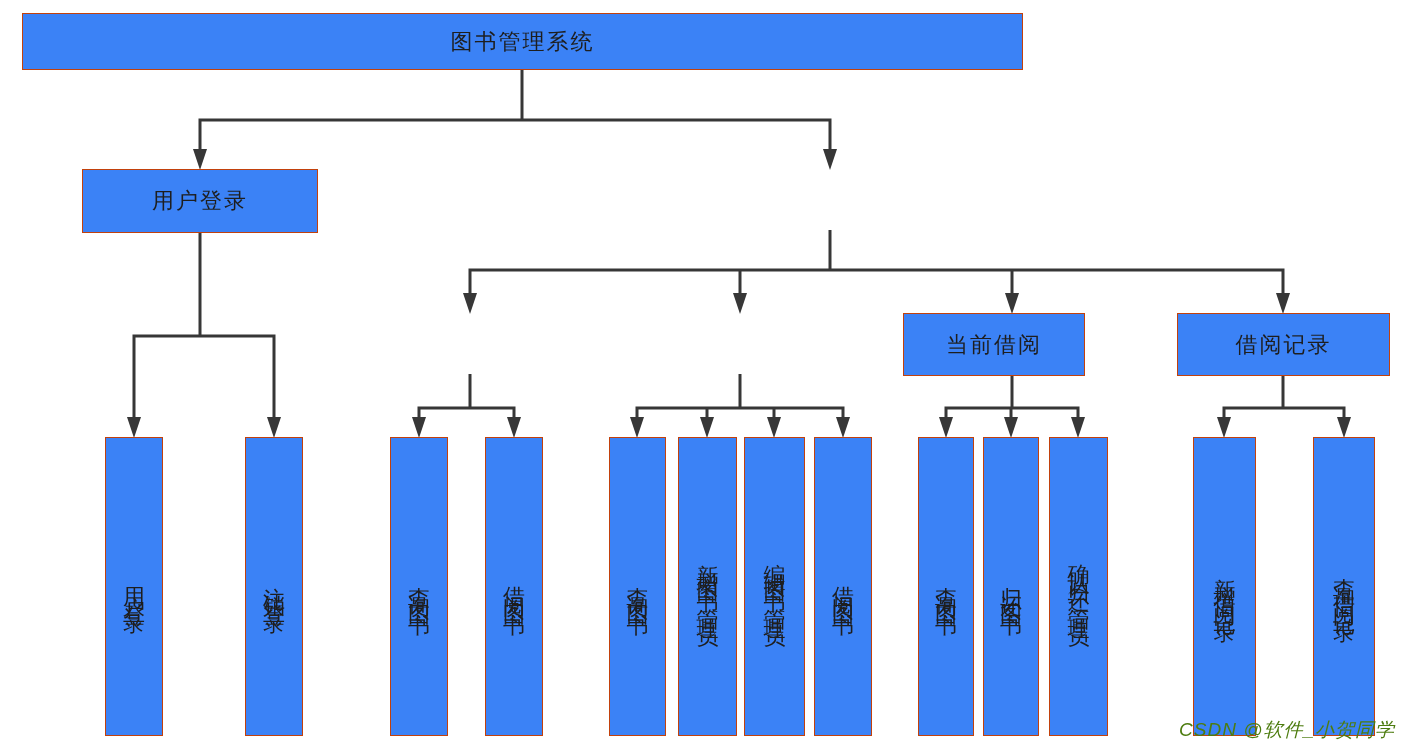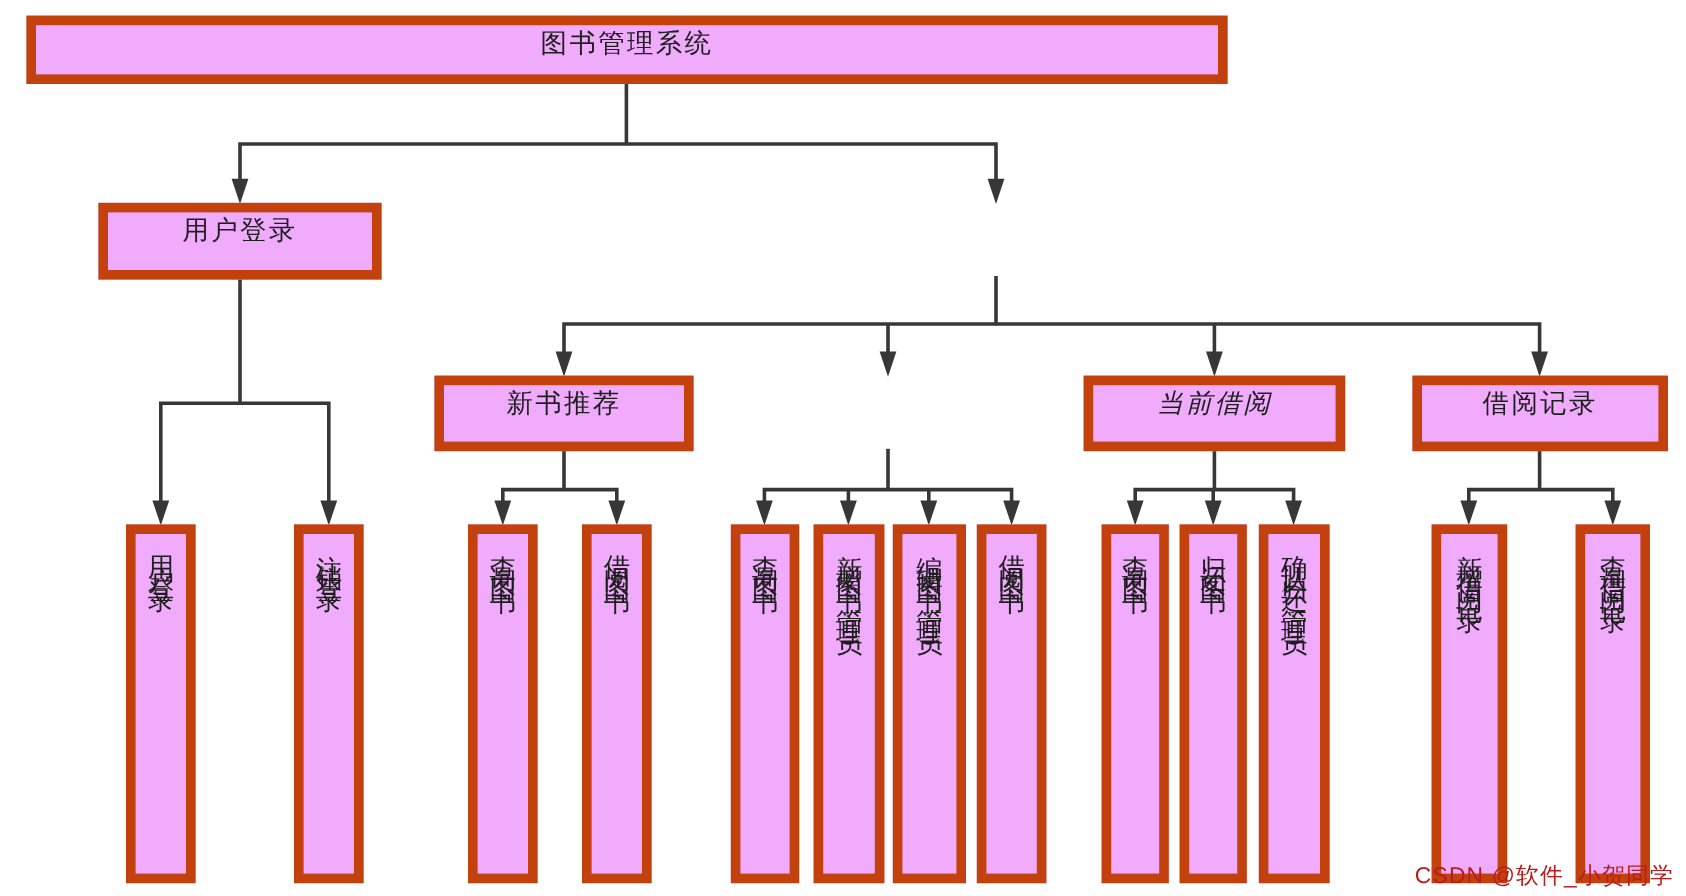--- a/index.html
+++ b/index.html
@@ -13,24 +13,24 @@
   }
   .lines {
     position: absolute;
     left: 0; top: 0;
     width: 1405px; height: 747px;
     z-index: 1;
   }
   .node {
     position: absolute;
     box-sizing: border-box;
-    border: 8px solid #c2410c;
-    background: #f0abfc;
+    border: 1px solid #c2410c;
+    background: #3b82f6;
     display: flex;
-    align-items: flex-start;
+    align-items: center;
     justify-content: center;
     color: #1e1e1e;
     z-index: 2;
   }
   .node.h span {
     font-size: 22px;
     letter-spacing: 2px;
     white-space: nowrap;
   }
   .node.v span {
@@ -39,22 +39,23 @@
     letter-spacing: 9px;
     line-height: 1.1;
   }
   .watermark {
     position: absolute;
     right: 10px;
     top: 717px;
     z-index: 3;
     font-size: 19px;
     letter-spacing: 1px;
-    color: #b91c1c;
+    color: #4d7c0f;
     white-space: nowrap;
+    font-style: italic;
   }
 </style>
 </head>
 <body>
 
 <div class="stage">
 
   <svg class="lines" viewBox="0 0 1405 747" xmlns="http://www.w3.org/2000/svg">
     <g stroke="#373737" stroke-width="3" fill="none">
 
@@ -108,24 +109,21 @@
   </svg>
 
   <div class="node h" style="left:22px; top:13px; width:1001px; height:57px;">
     <span>图书管理系统</span>
   </div>
 
   <div class="node h" style="left:82px; top:169px; width:236px; height:64px;">
     <span>用户登录</span>
   </div>
 
-  <div class="node h" style="left:362px; top:313px; width:216px; height:63px;">
-    <span>新书推荐</span>
-  </div>
-  <div class="node h" style="left:903px; top:313px; width:218px; height:63px;font-style:italic;">
+  <div class="node h" style="left:903px; top:313px; width:182px; height:63px;">
     <span>当前借阅</span>
   </div>
   <div class="node h" style="left:1177px; top:313px; width:213px; height:63px;">
     <span>借阅记录</span>
   </div>
 
   <div class="node v" style="left:105px; top:437px; width:58px; height:299px;">
     <span>用户登录</span>
   </div>
   <div class="node v" style="left:245px; top:437px; width:58px; height:299px;">

